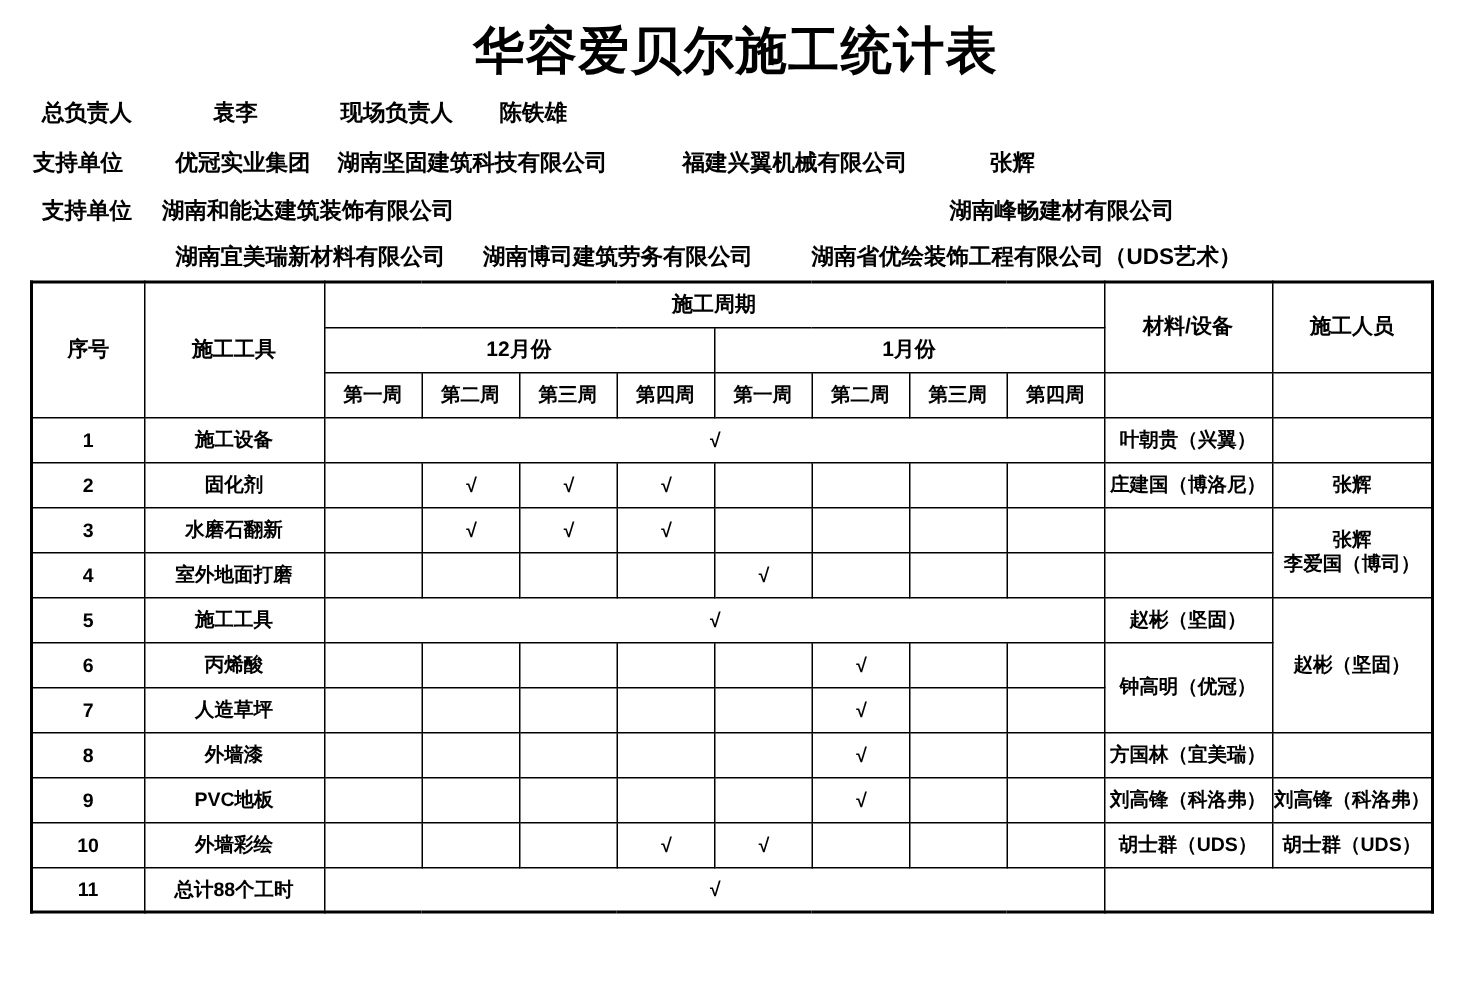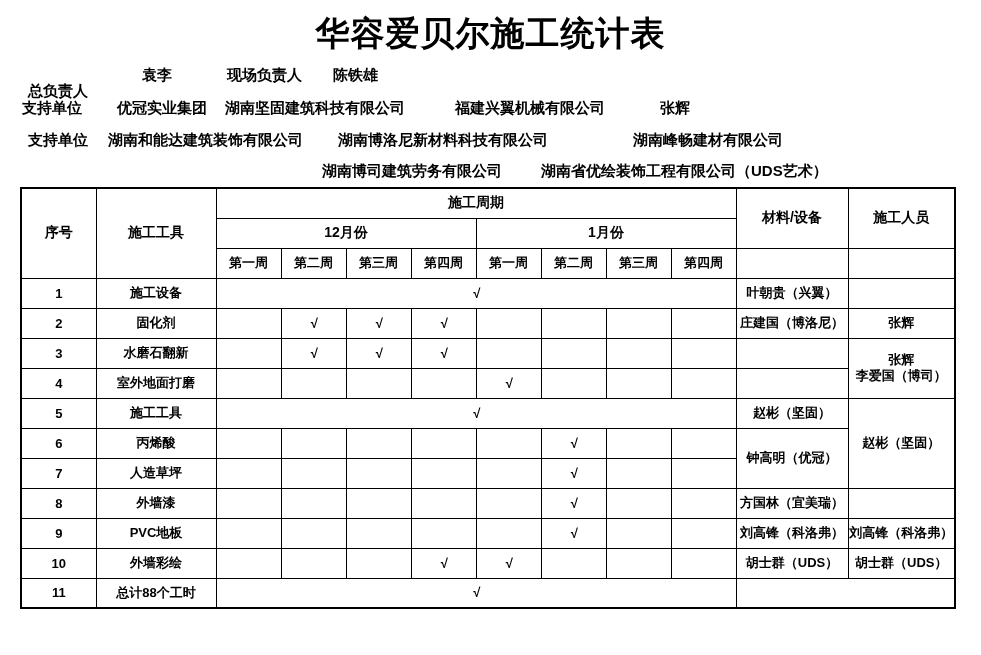--- a/index.html
+++ b/index.html
@@ -36,42 +36,42 @@
   .two-line div { line-height:16px; font-size:13px; }
 </style>
 </head>
 <body>
 
 <div class="page">
 
   <div class="doc-title">华容爱贝尔施工统计表</div>
 
   <div class="info-line" style="top:66px;">
-    <span class="info-item" style="left:28px;margin-top:16px;">总负责人</span>
+    <span class="info-item" style="left:28px;">总负责人</span>
     <span class="info-item" style="left:142px;">袁李</span>
     <span class="info-item" style="left:227px;">现场负责人</span>
     <span class="info-item" style="left:333px;">陈铁雄</span>
   </div>
 
   <div class="info-line" style="top:99px;">
     <span class="info-item" style="left:22px;">支持单位</span>
     <span class="info-item" style="left:117px;">优冠实业集团</span>
     <span class="info-item" style="left:455px;">福建兴翼机械有限公司</span>
     <span class="info-item" style="left:225px;">湖南坚固建筑科技有限公司</span>
     <span class="info-item" style="left:660px;">张辉</span>
   </div>
 
   <div class="info-line" style="top:131px;text-decoration:underline;">
     <span class="info-item" style="left:28px;">支持单位</span>
     <span class="info-item" style="left:108px;">湖南和能达建筑装饰有限公司</span>
-    <span class="info-item" style="left:338px;">湖南博洛尼新材料科技有限公司</span>
     <span class="info-item" style="left:633px;">湖南峰畅建材有限公司</span>
   </div>
 
   <div class="info-line" style="top:162px;">
+    <span class="info-item" style="left:117px;">湖南宜美瑞新材料有限公司</span>
     <span class="info-item" style="left:322px;">湖南博司建筑劳务有限公司</span>
     <span class="info-item" style="left:541px;">湖南省优绘装饰工程有限公司（UDS艺术）</span>
   </div>
 
   <table class="sheet">
     <colgroup>
       <col style="width:75px;">
         <col style="width:120px;">
       <col style="width:65px;">
         <col style="width:65px;">

